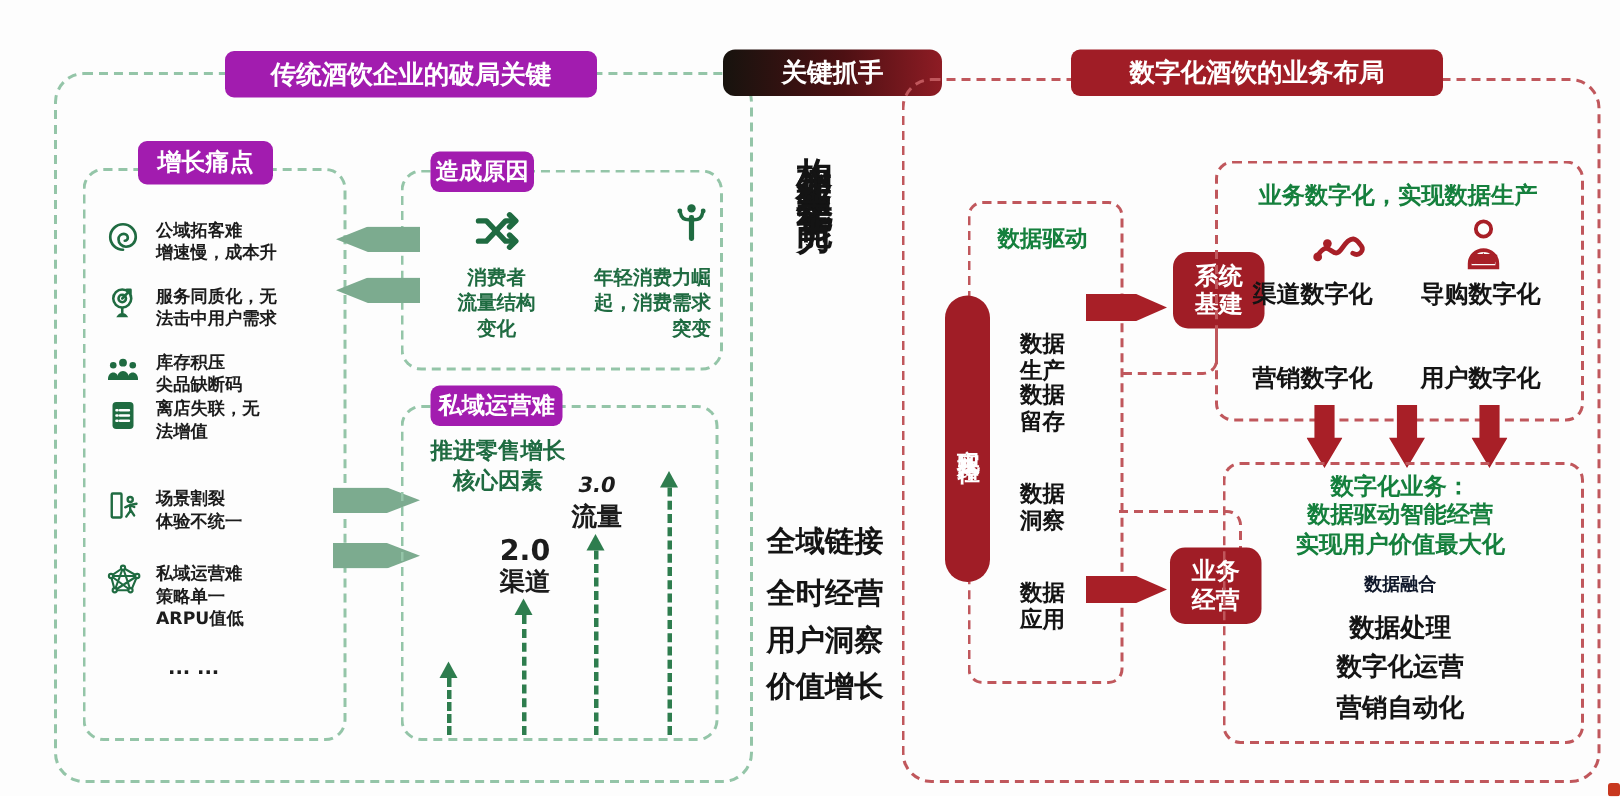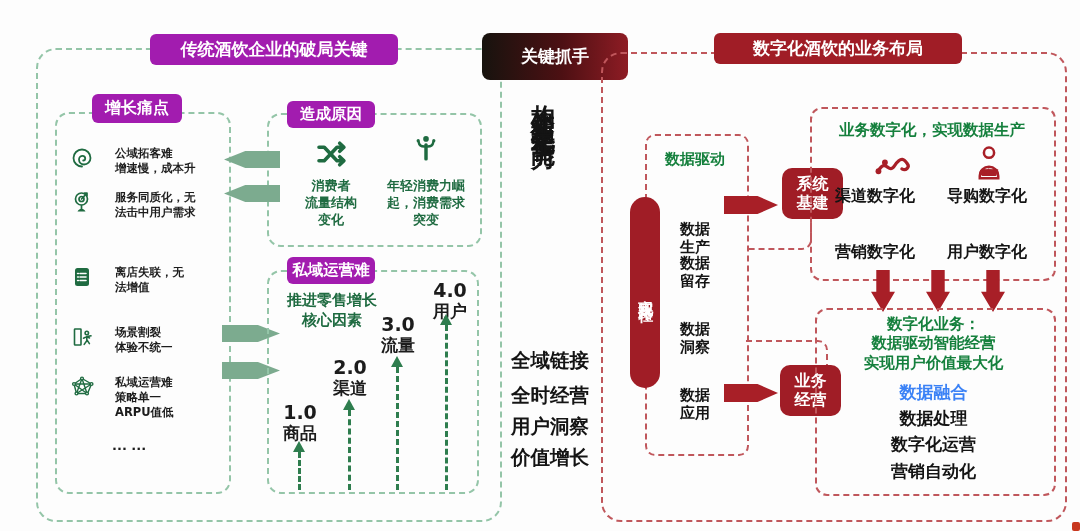--- a/index.html
+++ b/index.html
@@ -35,21 +35,21 @@
   .stair::before{content:"";position:absolute;left:-8px;top:-11px;width:0;height:0;
     border:6.5px solid transparent;border-top:none;border-bottom:11px solid #2e7d4e;}
 
   
   .elbowA{border-right:2px dashed #c0575c;border-bottom:2px dashed #c0575c;border-bottom-right-radius:10px;}
   .elbowB{border-top:2px dashed #c0575c;border-right:2px dashed #c0575c;border-top-right-radius:10px;}
 
   .gtxt{color:#1f6b41;}
   .rtxt{color:#15803d;}
   .vertical{writing-mode:vertical-rl;text-orientation:upright;letter-spacing:4px;}
-  .painrow{display:flex;gap:21px;align-items:flex-start;}
+  .painrow{display:flex;gap:10px;align-items:flex-start;}
   .painrow svg{flex:0 0 auto;}
   .paintext{font-size:11.5px;line-height:1.3;font-weight:bold;}
   .redbox{background:#a01d26;color:#fff;font-weight:bold;border-radius:10px;
           display:flex;align-items:center;justify-content:center;text-align:center;line-height:1.15;}
 </style>
 </head>
 <body>
 
 <div id="canvas">
 
@@ -77,20 +77,32 @@
       <circle cx="11.5" cy="9" r="6"></circle>
         <circle cx="11.5" cy="9" r="2.5"></circle>
       <path d="M11.5 9L17 3.2M17 3.2h-2.4M17 3.2v2.4"></path>
       <path d="M7.5 21.5c1-1.8 2.4-2.8 4-2.8s3 1 4 2.8z" fill="#1f6b41" stroke="none"></path>
       <path d="M11.5 15.5v3.2"></path>
     </svg>
     <div class="paintext ml">服务同质化，无
 法击中用户需求</div>
   </div>
 
+  <div class="abs painrow" style="left:70px;top:234px;width:152px;">
+    <svg width="24" height="24" viewBox="0 0 24 24" fill="#1f6b41">
+      <circle cx="5.5" cy="9.5" r="2.2"></circle>
+        <circle cx="12" cy="7.8" r="2.6"></circle>
+        <circle cx="18.5" cy="9.5" r="2.2"></circle>
+      <path d="M2 18.5c0-2.3 1.6-4.1 3.5-4.1s3.5 1.8 3.5 4.1v.8H2z"></path>
+      <path d="M8.1 19.3v-1.2c0-2.7 1.7-4.7 3.9-4.7s3.9 2 3.9 4.7v1.2z"></path>
+      <path d="M15 18.5c0-2.3 1.6-4.1 3.5-4.1S22 16.2 22 18.5v.8h-7z"></path>
+    </svg>
+    <div class="paintext ml">库存积压
+尖品缺断码</div>
+  </div>
 
   <div class="abs painrow" style="left:70px;top:265px;width:152px;">
     <svg width="24" height="24" viewBox="0 0 24 24">
       <rect x="5" y="3" width="14" height="18" rx="2.5" fill="#1f6b41"></rect>
       <path d="M10 8.5h6M10 12h6M10 15.5h6" stroke="#fff" stroke-width="1.6" stroke-linecap="round"></path>
       <path d="M7.6 8.5h.8M7.6 12h.8M7.6 15.5h.8" stroke="#fff" stroke-width="1.6" stroke-linecap="round"></path>
     </svg>
     <div class="paintext ml">离店失联，无
 法增值</div>
   </div>
@@ -116,37 +128,37 @@
       <circle cx="17" cy="18.5" r="1.4" fill="#fff"></circle>
     </svg>
     <div class="paintext ml">私域运营难
 策略单一
 ARPU值低</div>
   </div>
 
   <div class="abs paintext" style="left:112px;top:438px;font-size:13px;">... ...</div>
 
   <div class="abs dash-g" style="left:267px;top:113px;width:211px;height:130px;"></div>
-  <div class="abs hdr g" style="left:287px;top:101px;width:88px;height:27px;font-size:15.5px;">
+  <div class="abs hdr g" style="left:287px;top:101px;width:69px;height:27px;font-size:15.5px;">
     <span>造成原因</span>
   </div>
 
   <div class="abs ctr" style="left:293px;top:136px;width:76px;">
     <svg width="40" height="36" viewBox="0 0 24 24" fill="none" stroke="#1f6b41" stroke-width="2.4" stroke-linecap="round" stroke-linejoin="round">
       <path d="M4 7.5h3.5L16 16.5h4"></path>
         <path d="M4 16.5h3.5L16 7.5h4"></path>
       <path d="M17.8 4.8l2.8 2.7-2.8 2.7" fill="#1f6b41"></path>
       <path d="M17.8 13.8l2.8 2.7-2.8 2.7" fill="#1f6b41"></path>
     </svg>
     <div class="ml b gtxt" style="font-size:13px;line-height:1.3;margin-top:2px;">消费者
 流量结构
 变化</div>
   </div>
 
-  <div class="abs ctr" style="left:378px;top:134px;width:96px;">
+  <div class="abs ctr" style="left:378px;top:134px;width:96px;text-align:right;">
     <svg width="26" height="38" viewBox="0 0 24 34" fill="#1f6b41" stroke="#1f6b41" stroke-linecap="round">
       <circle cx="12" cy="4" r="2.6" stroke="none"></circle>
       <rect x="10.4" y="8" width="3.2" height="16" rx="1.4" stroke="none"></rect>
       <path d="M10.5 11C7.5 11 5.6 9.4 5.2 6.8" fill="none" stroke-width="2.2"></path>
       <path d="M13.5 11c3 0 4.9-1.6 5.3-4.2" fill="none" stroke-width="2.2"></path>
       <circle cx="4.8" cy="5.6" r="1.5" stroke="none"></circle>
         <circle cx="19.2" cy="5.6" r="1.5" stroke="none"></circle>
     </svg>
     <div class="ml b gtxt" style="font-size:13px;line-height:1.3;margin-top:2px;">年轻消费力崛
 起，消费需求
@@ -158,43 +170,35 @@
   <span class="abs arr right ga" style="left:222px;top:325px;width:58px;height:17px;"></span>
   <span class="abs arr right ga" style="left:222px;top:362px;width:58px;height:17px;"></span>
 
   <div class="abs dash-g" style="left:267px;top:270px;width:208px;height:220px;"></div>
   <div class="abs hdr g" style="left:287px;top:257px;width:88px;height:27px;font-size:15.5px;">
     <span>私域运营难</span>
   </div>
   <div class="abs ml b gtxt ctr" style="left:276px;top:290px;width:112px;font-size:15px;line-height:1.35;">推进零售增长
 核心因素</div>
 
-  <div class="abs ctr" style="left:270px;top:402px;width:60px;line-height:21px;">
-    <div class="b" style="font-size:19px;">1.0</div>
-    <div class="b" style="font-size:17px;">商品</div>
-  </div>
   <div class="abs ctr" style="left:320px;top:357px;width:60px;line-height:21px;">
     <div class="b" style="font-size:19px;">2.0</div>
     <div class="b" style="font-size:17px;">渠道</div>
   </div>
   <div class="abs ctr" style="left:368px;top:314px;width:60px;line-height:21px;">
-    <div class="b" style="font-size:19px;">3.0</div>
+    <div class="b" style="font-size:14px;font-style:italic;">3.0</div>
     <div class="b" style="font-size:17px;">流量</div>
-  </div>
-  <div class="abs ctr" style="left:420px;top:280px;width:60px;line-height:21px;">
-    <div class="b" style="font-size:19px;">4.0</div>
-    <div class="b" style="font-size:17px;">用户</div>
   </div>
 
   <span class="stair" style="left:298px;top:452px;height:38px;"></span>
   <span class="stair" style="left:348px;top:410px;height:80px;"></span>
   <span class="stair" style="left:396px;top:367px;height:123px;"></span>
   <span class="stair" style="left:445px;top:325px;height:165px;"></span>
 
-  <div class="abs hdr grad" style="left:482px;top:33px;width:146px;height:47px;font-size:17px;">
+  <div class="abs hdr grad" style="left:482px;top:33px;width:146px;height:31px;font-size:17px;">
     <span>关键抓手</span>
   </div>
 
   <div class="abs vertical b" style="left:527px;top:86px;height:258px;font-size:24px;color:#141414;">构建企业数字化零售能力</div>
 
   <div class="abs ctr b" style="left:502px;top:347px;width:96px;font-size:19.5px;color:#141414;">全域链接</div>
   <div class="abs ctr b" style="left:502px;top:382px;width:96px;font-size:19.5px;color:#141414;">全时经营</div>
   <div class="abs ctr b" style="left:502px;top:413px;width:96px;font-size:19.5px;color:#141414;">用户洞察</div>
   <div class="abs ctr b" style="left:502px;top:444px;width:96px;font-size:19.5px;color:#141414;">价值增长</div>
 
@@ -254,20 +258,20 @@
 
   <span class="abs arr down ra" style="left:871px;top:270px;width:24px;height:42px;"></span>
   <span class="abs arr down ra" style="left:926px;top:270px;width:24px;height:42px;"></span>
   <span class="abs arr down ra" style="left:981px;top:270px;width:24px;height:42px;"></span>
 
   <div class="abs dash-r" style="left:815px;top:308px;width:237px;height:184px;border-radius:12px;"></div>
   <div class="abs ctr b rtxt ml" style="left:817px;top:315px;width:233px;font-size:15.5px;line-height:1.25;">数字化业务：
 数据驱动智能经营
 实现用户价值最大化</div>
 
-  <div class="abs ctr b" style="left:817px;top:381px;width:233px;font-size:17px;color:#3b82f6;">数据融合</div>
+  <div class="abs ctr b" style="left:817px;top:381px;width:233px;font-size:12px;color:#0f172a;">数据融合</div>
   <div class="abs ctr b" style="left:817px;top:407px;width:233px;font-size:17px;color:#141414;">数据处理</div>
   <div class="abs ctr b" style="left:817px;top:433px;width:233px;font-size:17px;color:#141414;">数字化运营</div>
   <div class="abs ctr b" style="left:817px;top:460px;width:233px;font-size:17px;color:#141414;">营销自动化</div>
 
   <span class="abs" style="left:1072px;top:522px;width:8px;height:9px;background:#c8381f;border-radius:2px;"></span>
 
 </div>
 
 </body></html>

